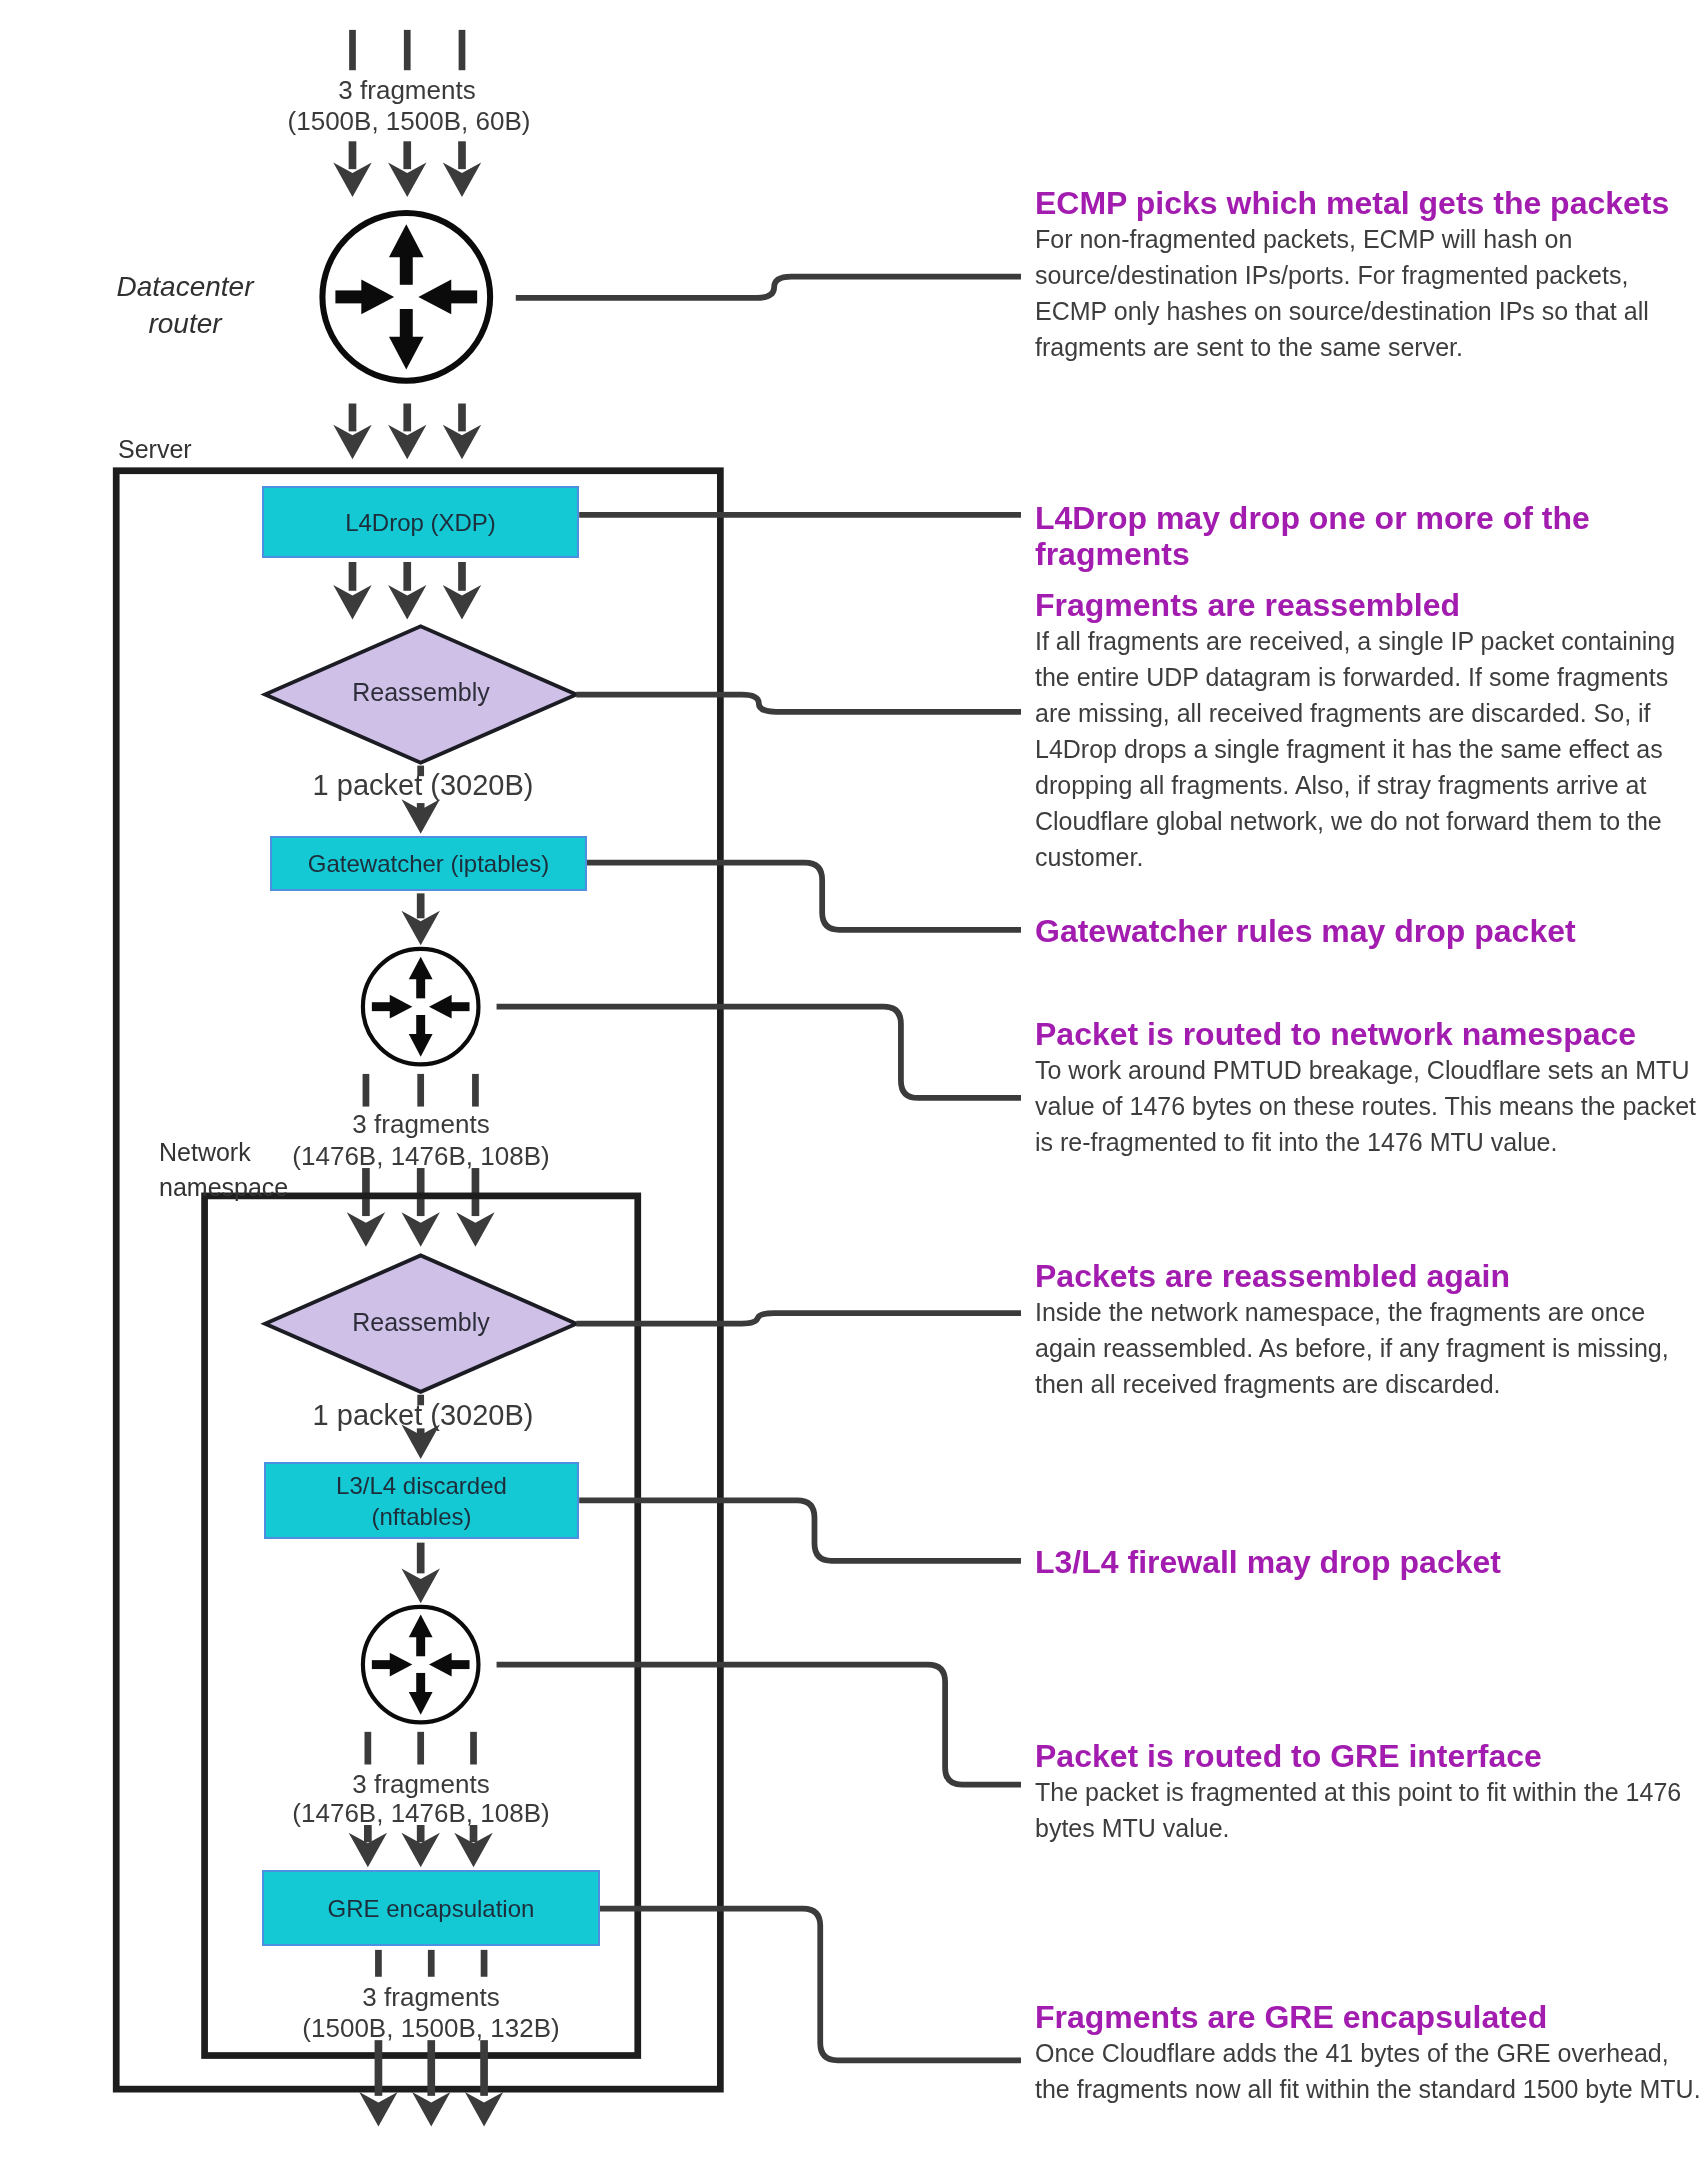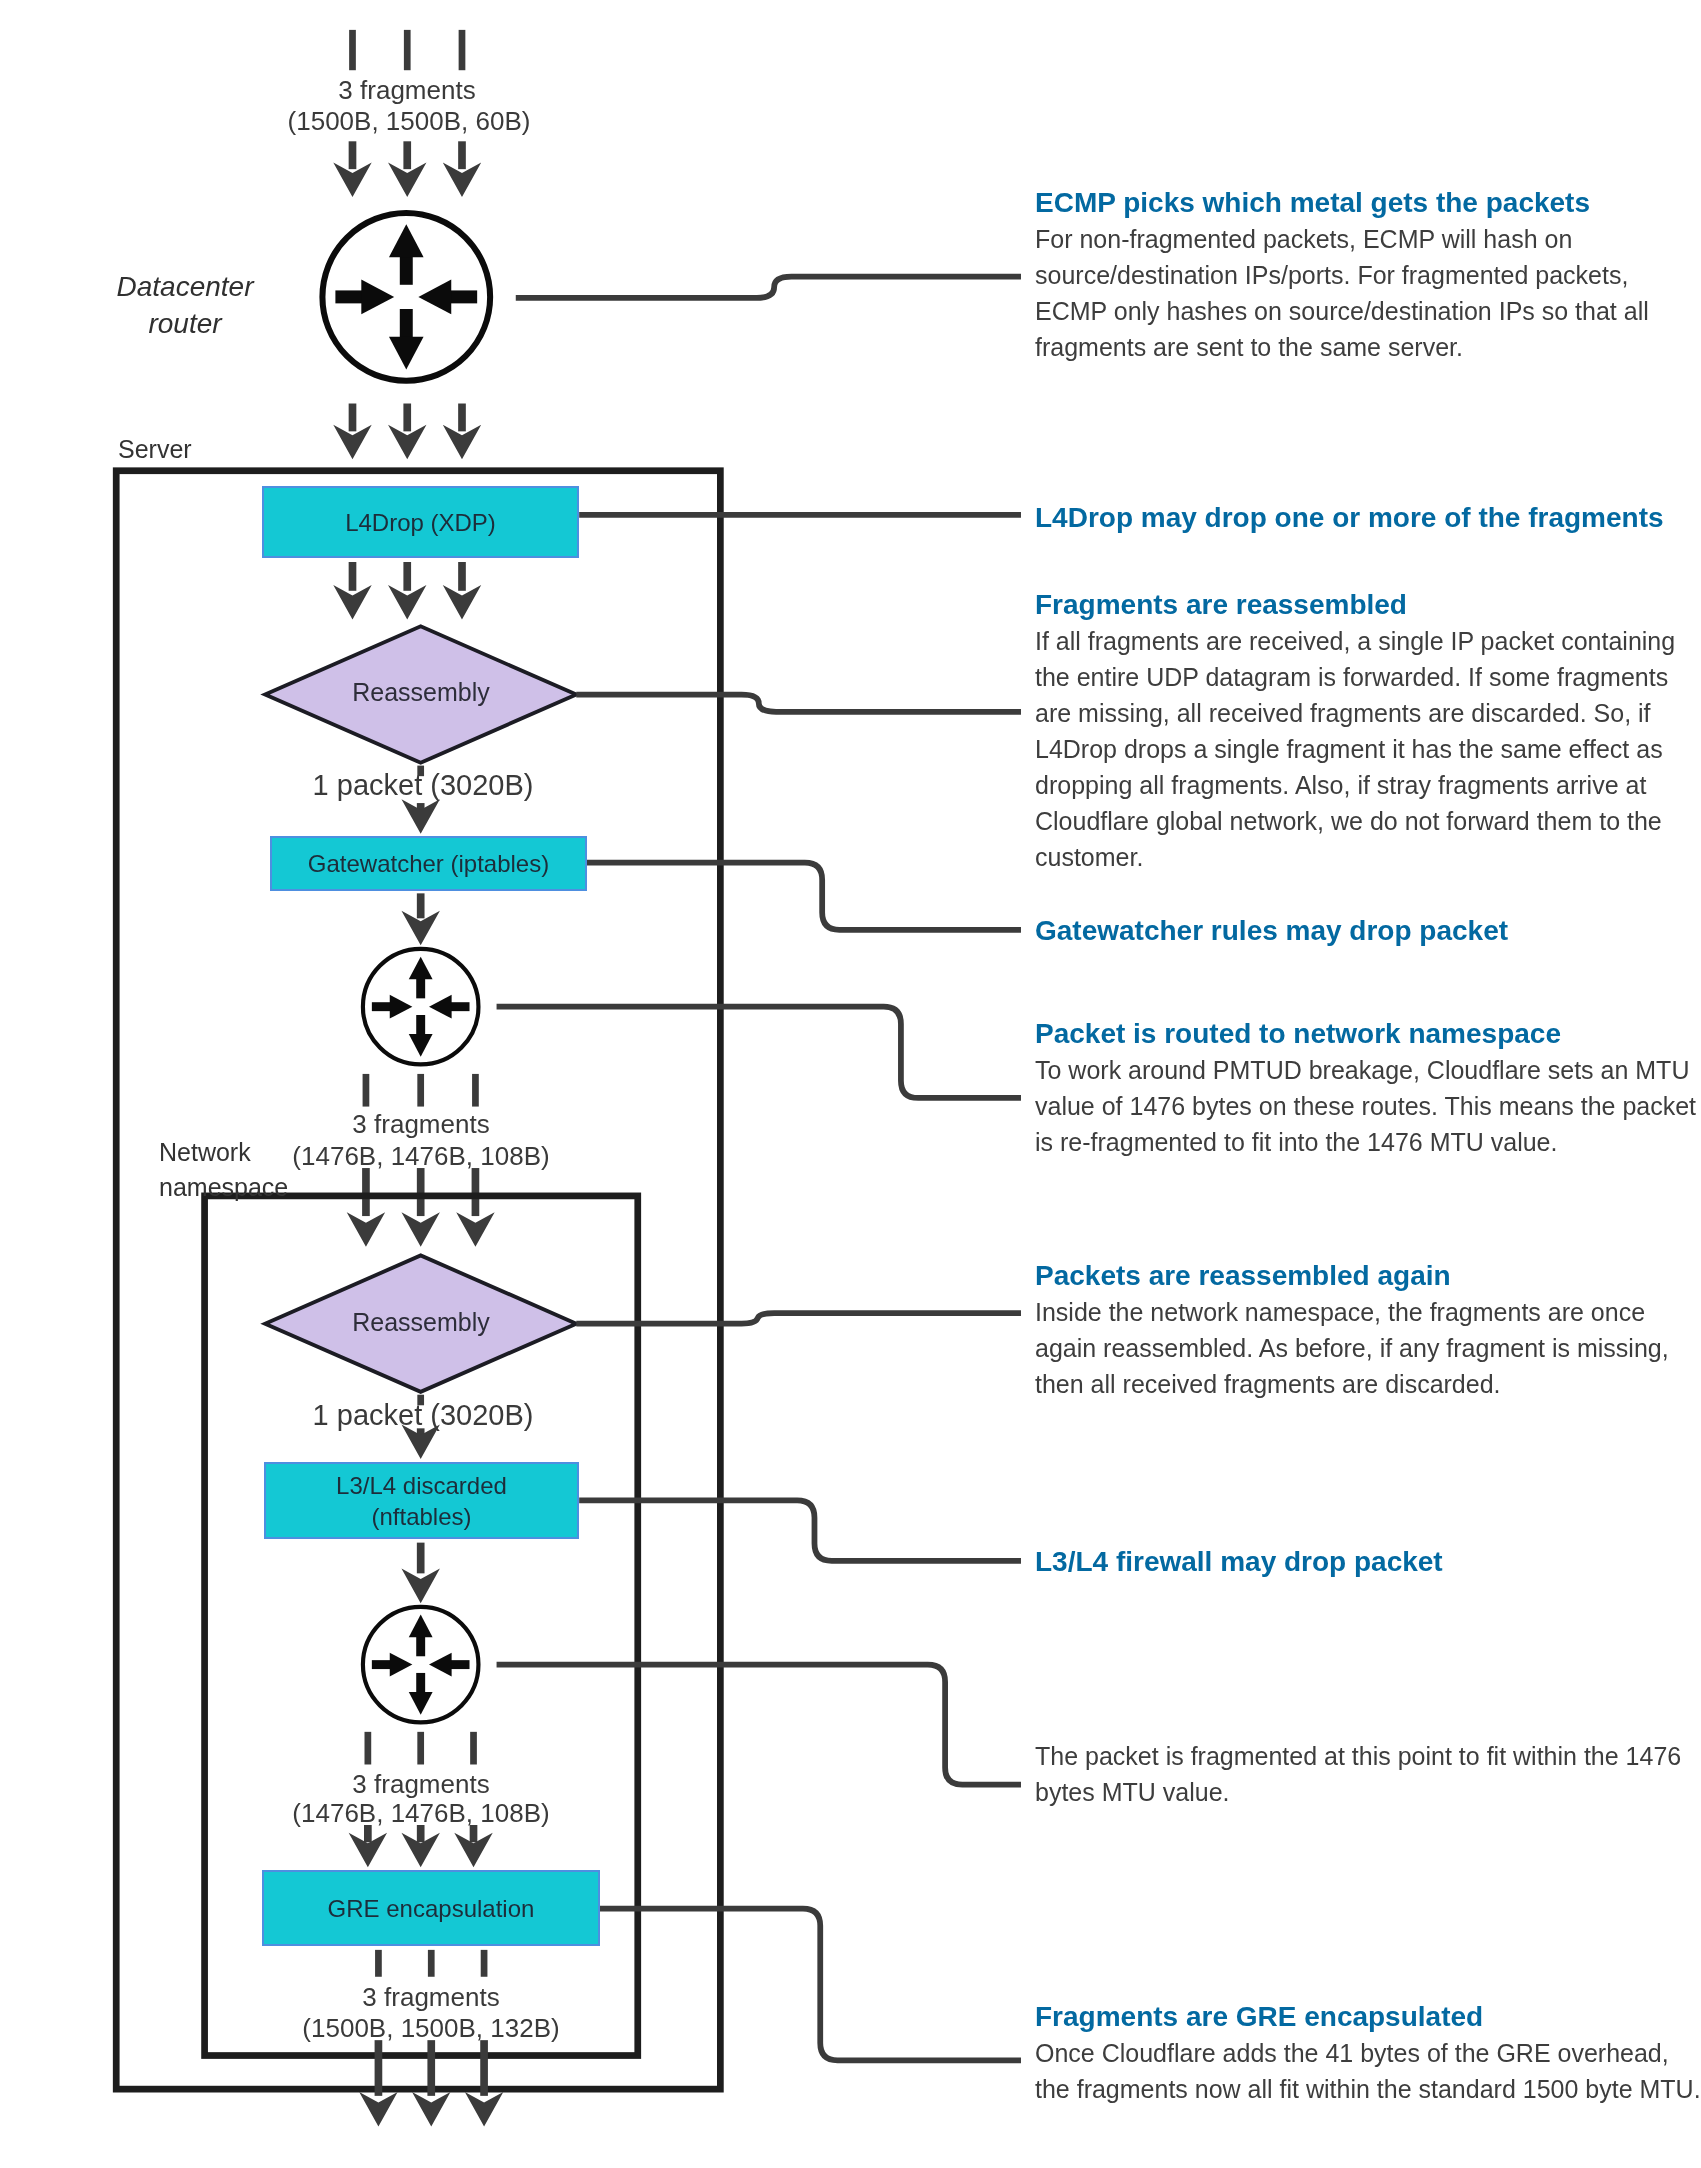--- a/index.html
+++ b/index.html
@@ -12,21 +12,21 @@
   .fs30{font-size:29px;line-height:33px;}
   .node{position:absolute;background:#14c8d4;border:2.9px solid #4e8fe0;box-sizing:border-box;
         display:flex;flex-direction:column;align-items:center;justify-content:center;
         font-size:24px;line-height:31px;color:#1d2d3a;text-align:center;}
   .dcrouter{position:absolute;left:89px;top:268px;width:192px;text-align:center;
             font-size:28px;line-height:37px;color:#303030;font-style:italic;}
   .boxtag{position:absolute;font-size:25px;color:#333;}
   .nslabel{position:absolute;left:159px;top:1135px;width:192px;font-size:25px;line-height:35px;color:#333;}
   .diamond-lbl{position:absolute;font-size:25px;color:#2e2e3a;transform:translateX(-50%);}
   .ann{position:absolute;left:1035px;width:667px;color:#3d3d3d;}
-  .ann h3{margin:0;font-size:28px;line-height:36px;font-weight:700;color:#0369a1;}
+  .ann h3{margin:0;font-size:32px;line-height:36px;font-weight:700;color:#a21caf;}
   .ann p{margin:0;font-size:25px;line-height:36px;}
 </style>
 </head>
 <body>
 
 <div id="canvas">
 
   <svg id="art" width="1701" height="2168" viewBox="0 0 1771 2257">
     <defs>
       <g id="chev">
@@ -226,20 +226,21 @@
     <p>To work around PMTUD breakage, Cloudflare sets an MTU value of 1476 bytes on these routes. This means the packet is re-fragmented to fit into the 1476 MTU value.</p>
   </div>
   <div class="ann" style="top:1258px">
     <h3>Packets are reassembled again</h3>
     <p>Inside the network namespace, the fragments are once again reassembled. As before, if any fragment is missing, then all received fragments are discarded.</p>
   </div>
   <div class="ann" style="top:1544px">
     <h3>L3/L4 firewall may drop packet</h3>
   </div>
   <div class="ann" style="top:1738px">
+    <h3>Packet is routed to GRE interface</h3>
     <p>The packet is fragmented at this point to fit within the 1476 bytes MTU value.</p>
   </div>
   <div class="ann" style="top:1999px">
     <h3>Fragments are GRE encapsulated</h3>
     <p>Once Cloudflare adds the 41 bytes of the GRE overhead, the fragments now all fit within the standard 1500 byte MTU.</p>
   </div>
 
 </div>
 
 

